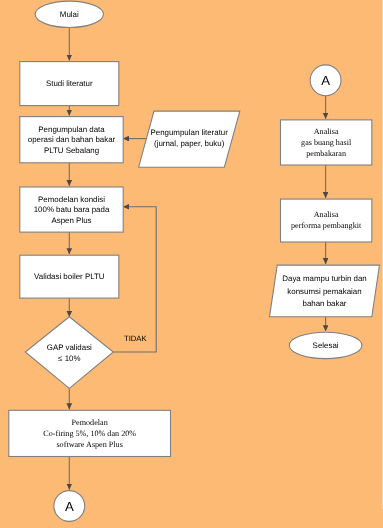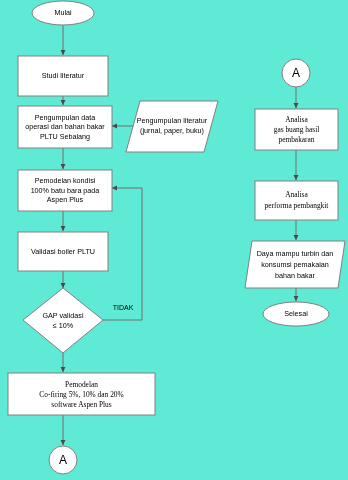--- a/index.html
+++ b/index.html
@@ -11,21 +11,21 @@
   body {
     width: 348px;
     height: 480px;
     overflow: hidden;
     font-family: "Liberation Sans", sans-serif;
   }
   #flow-root {
     position: relative;
     width: 348px;
     height: 480px;
-    background: #5eead4;
+    background: #fdba74;
     text-align: center;
   }
   svg#flow-svg {
     position: absolute;
     left: 0;
     top: 0;
     width: 348px;
     height: 480px;
     display: block;
   }

